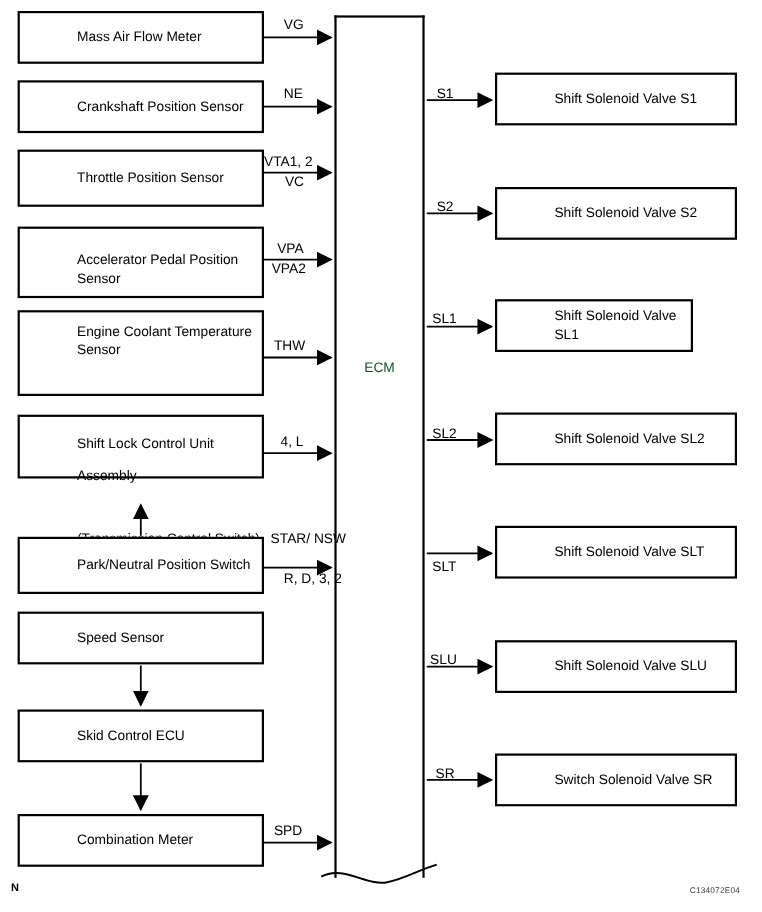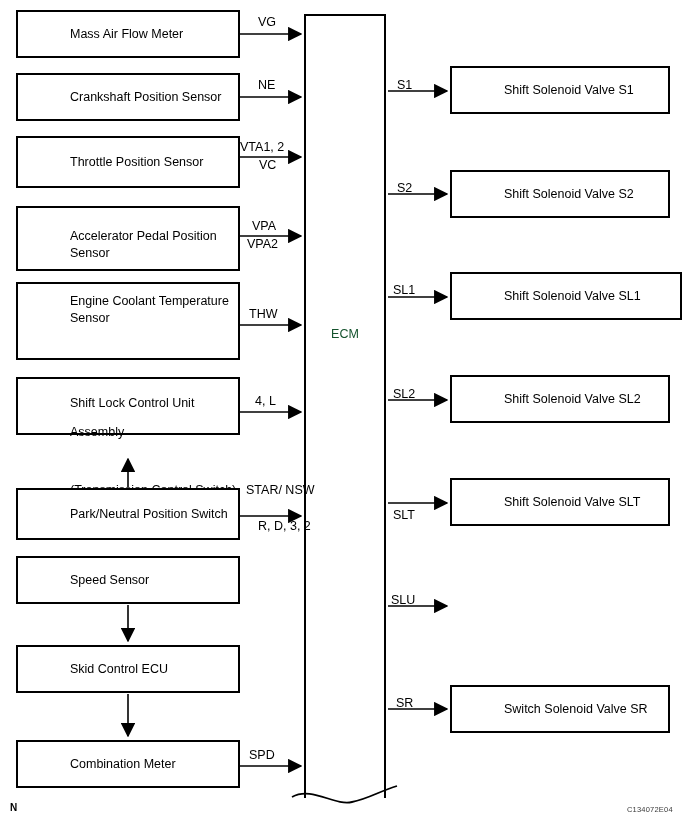--- a/index.html
+++ b/index.html
@@ -137,32 +137,35 @@
   <div class="ecm-text" style="left:304px; top:327px; width:82px;">ECM</div>
 
   <div class="node" style="left:450px; top:66px; width:220px; height:48px;">
     <div class="node-label mid">Shift Solenoid Valve S1</div>
   </div>
 
   <div class="node" style="left:450px; top:170px; width:220px; height:48px;">
     <div class="node-label mid">Shift Solenoid Valve S2</div>
   </div>
 
-  <div class="node" style="left:450px; top:272px; width:232px; height:48px;">
+  <div class="node" style="left:450px; top:272px; width:180px; height:48px;">
     <div class="node-label mid">Shift Solenoid Valve SL1</div>
   </div>
 
   <div class="node" style="left:450px; top:375px; width:220px; height:48px;">
     <div class="node-label mid">Shift Solenoid Valve SL2</div>
   </div>
 
   <div class="node" style="left:450px; top:478px; width:220px; height:48px;">
     <div class="node-label mid">Shift Solenoid Valve SLT</div>
   </div>
 
+  <div class="node" style="left:450px; top:582px; width:220px; height:48px;">
+    <div class="node-label mid">Shift Solenoid Valve SLU</div>
+  </div>
 
   <div class="node" style="left:450px; top:685px; width:220px; height:48px;">
     <div class="node-label mid">Switch Solenoid Valve SR</div>
   </div>
 
   <div class="sig" style="left:258px; top:15px;">VG</div>
 
   <div class="sig" style="left:258px; top:78px;">NE</div>
 
   <div class="sig" style="left:240px; top:140px;">VTA1, 2</div>

